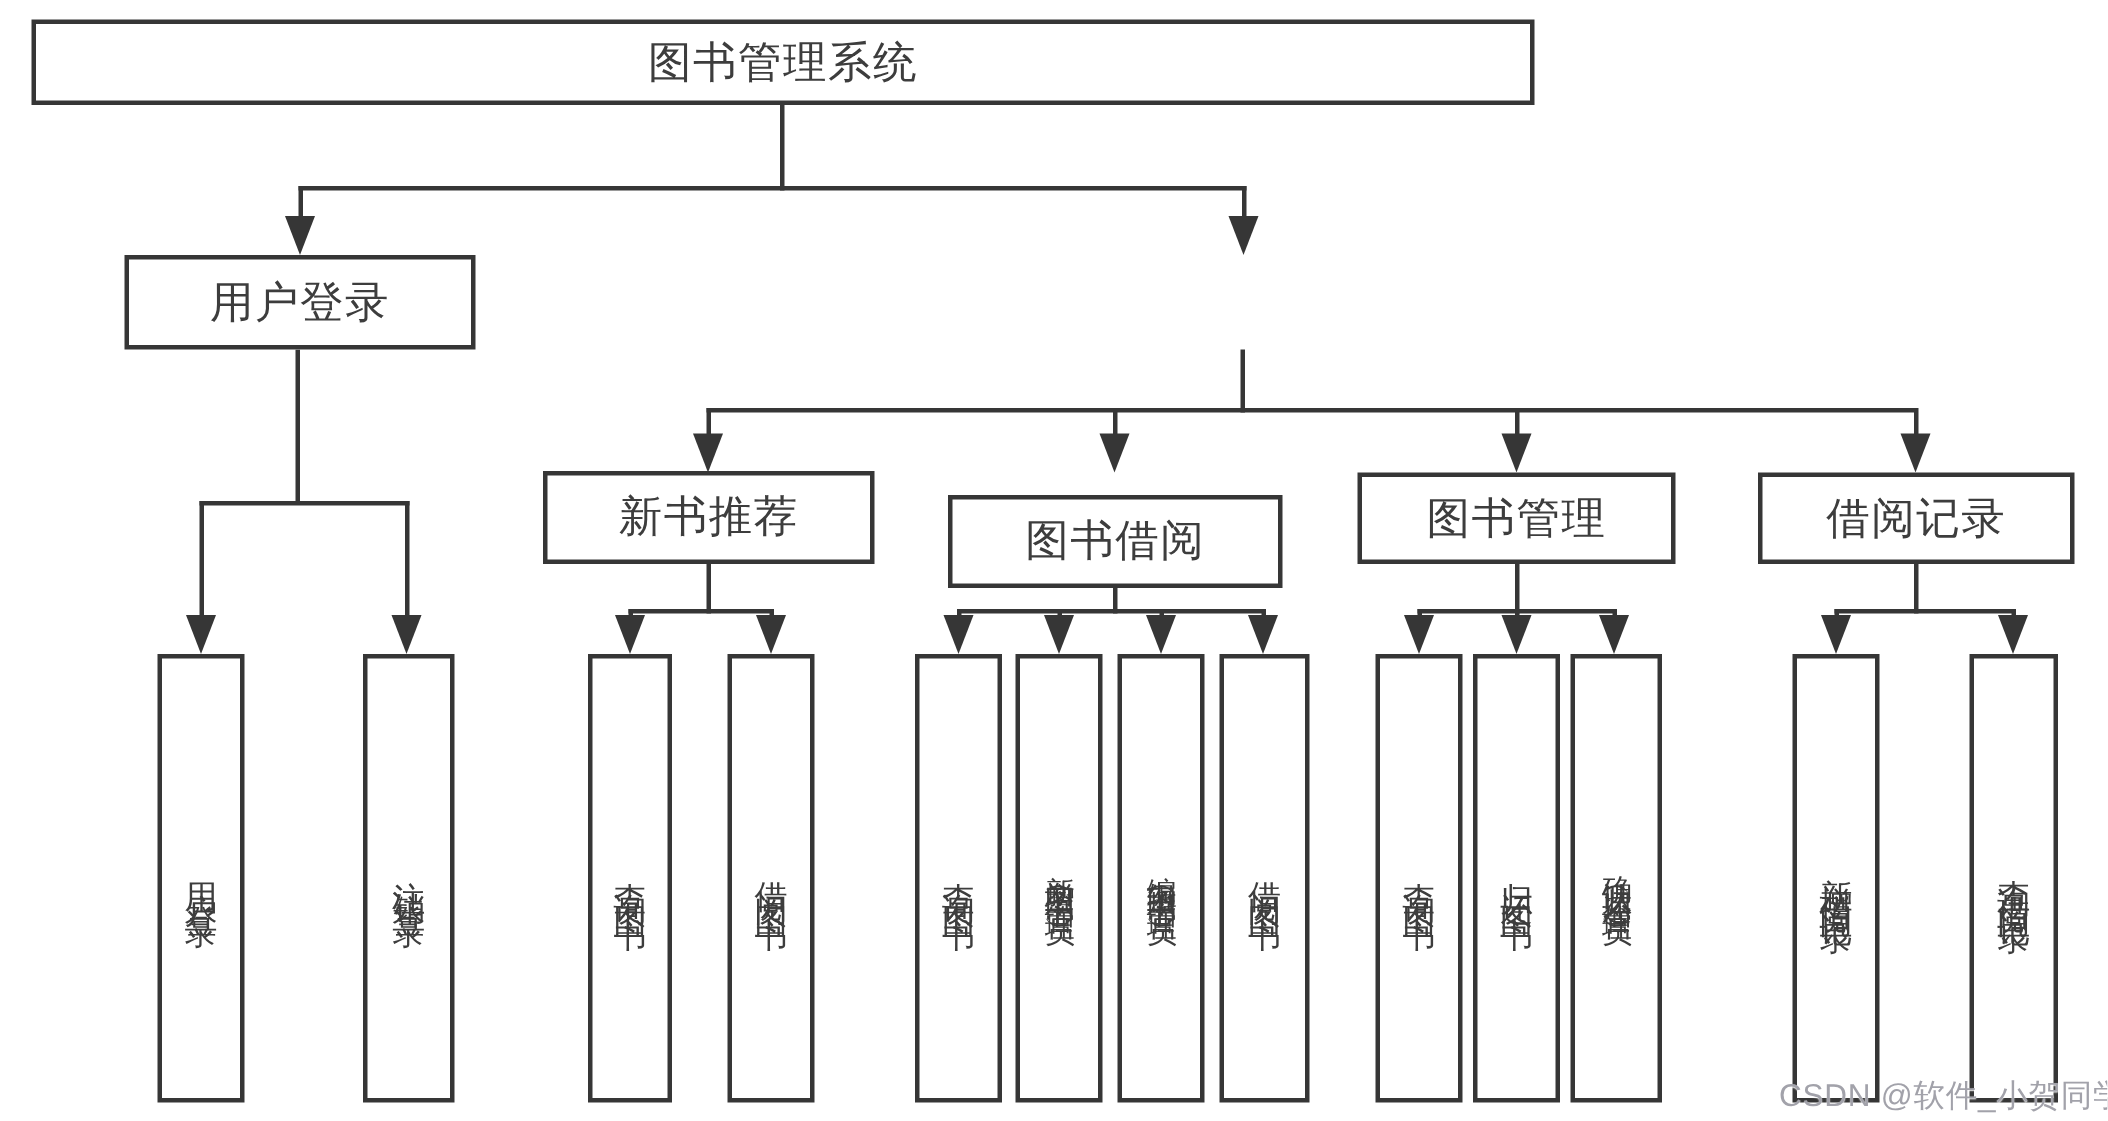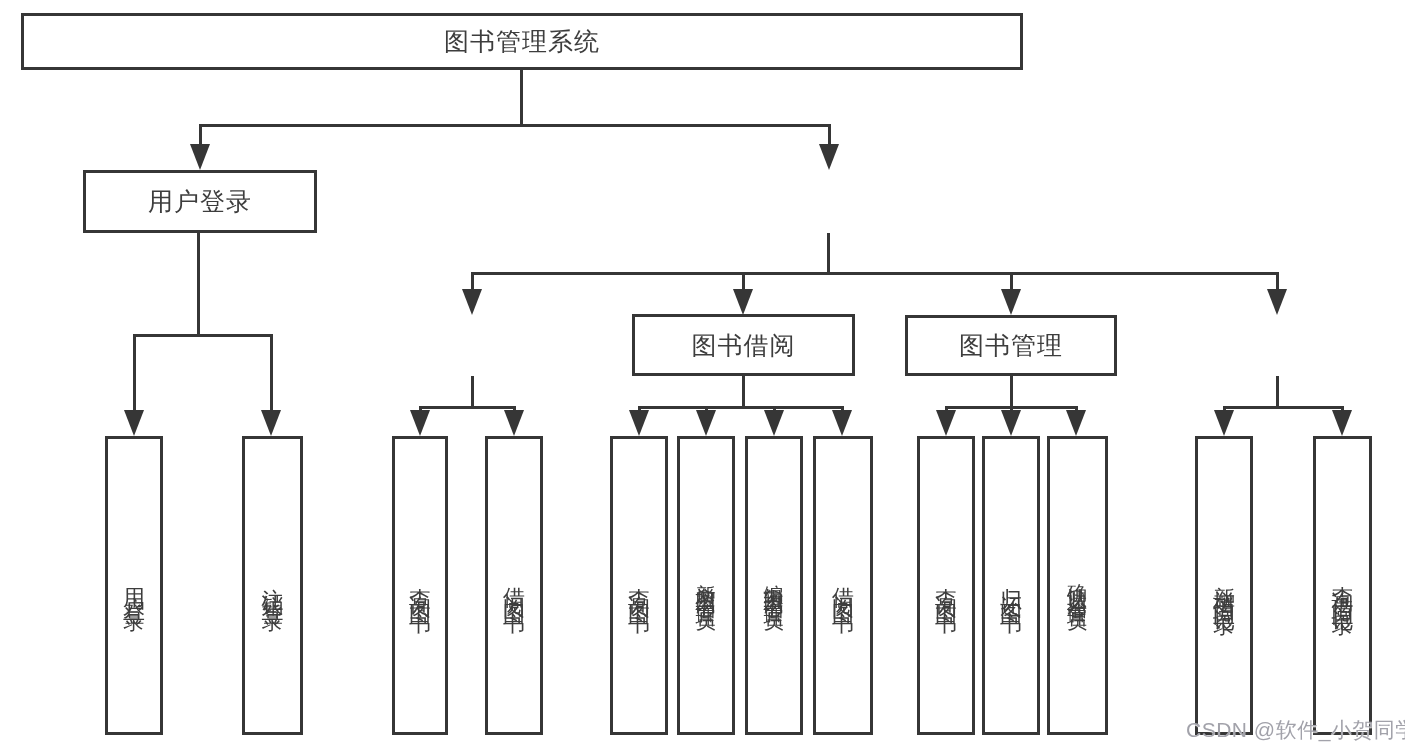--- a/index.html
+++ b/index.html
@@ -6,21 +6,21 @@
   .canvas {
     position:relative; width:1405px; height:747px; background:#ffffff;
     font-family:"Liberation Sans", sans-serif; overflow:hidden;
   }
   .node {
     position:absolute; box-sizing:border-box; background:#ffffff;
     border:3px solid #363636; color:#3d3d3d;
     display:flex; align-items:center; justify-content:center;
     z-index:2;
   }
-  .node.lvl { font-size:25px; letter-spacing:1px; font-weight:400; }
+  .node.lvl { font-size:29px; letter-spacing:1px; font-weight:400; }
   .node.root { border-width:3px; }
   .leaf { z-index:2; }
   .vtext {
     writing-mode:vertical-rl; text-orientation:mixed;
     font-size:22px; letter-spacing:8px; line-height:1;
     white-space:nowrap;
   }
   .vl, .hl { position:absolute; background:#363636; z-index:1; }
   .vl { width:3px; }
   .hl { height:3px; }
@@ -64,25 +64,27 @@
   <div class="hl" style="left:471px; top:272px; width:807px;"></div>
   <div class="vl" style="left:471px; top:272px; height:20px;"></div>
   <div class="arr" style="left:462px; top:289px;"></div>
   <div class="vl" style="left:742px; top:272px; height:20px;"></div>
   <div class="arr" style="left:733px; top:289px;"></div>
   <div class="vl" style="left:1010px; top:272px; height:20px;"></div>
   <div class="arr" style="left:1001px; top:289px;"></div>
   <div class="vl" style="left:1276px; top:272px; height:20px;"></div>
   <div class="arr" style="left:1267px; top:289px;"></div>
 
+  <div class="node lvl" style="left:362px; top:314px; width:221px; height:62px;">新书推荐</div>
 
-  <div class="node lvl" style="left:632px; top:314px; width:223px; height:62px;">图书借阅</div>
+  <div class="node lvl" style="left:632px; top:330px; width:223px; height:62px;">图书借阅</div>
 
   <div class="node lvl" style="left:905px; top:315px; width:212px; height:61px;">图书管理</div>
 
+  <div class="node lvl" style="left:1172px; top:315px; width:211px; height:61px;">借阅记录</div>
 
   <div class="vl" style="left:471px; top:376px; height:33px;"></div>
   <div class="hl" style="left:419px; top:406px; width:97px;"></div>
   <div class="vl" style="left:419px; top:406px; height:8px;"></div>
   <div class="arr" style="left:410px; top:410px;"></div>
   <div class="vl" style="left:513px; top:406px; height:8px;"></div>
   <div class="arr" style="left:504px; top:410px;"></div>
 
   <div class="vl" style="left:742px; top:376px; height:33px;"></div>
   <div class="hl" style="left:638px; top:406px; width:206px;"></div>

